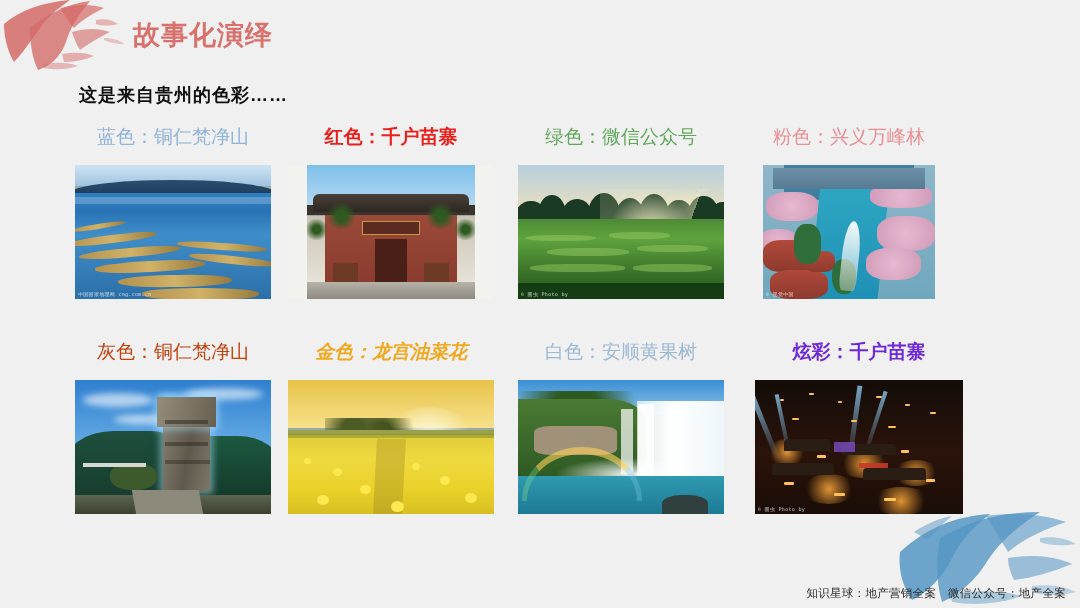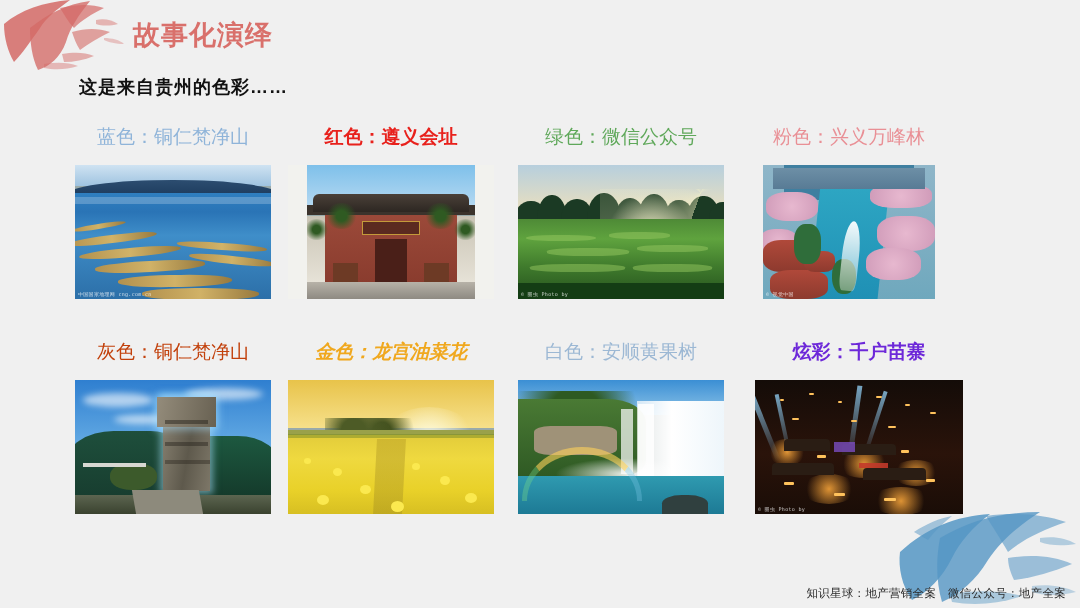--- a/index.html
+++ b/index.html
@@ -14,21 +14,21 @@
   .brush-tl { position:absolute; left:0; top:-2px; width:130px; height:78px; pointer-events:none; }
   .brush-br { position:absolute; right:0; bottom:0; width:190px; height:110px; pointer-events:none; }
 
   
   .slide-title {
     position:absolute; left:133px; top:17px;
     font-size:27px; font-weight:bold; letter-spacing:1px;
     color:#d9706b;
   }
   .subtitle {
-    position:absolute; left:79px; top:75px;
+    position:absolute; left:79px; top:83px;
     font-size:18px; font-weight:bold; color:#111;
     letter-spacing:1px;
   }
 
   
   .grid { position:absolute; left:0; top:0; width:1080px; height:608px; }
   .cell { position:absolute; }
   .cell-label {
     position:absolute; left:0; top:0; width:100%;
     text-align:center; font-size:19px; white-space:nowrap;
@@ -214,21 +214,21 @@
         <div class="p1-reed" style="left:52%; top:58%; width:46%; height:5%; transform:rotate(4deg);"></div>
         <div class="p1-reed" style="left:58%; top:68%; width:44%; height:6%; transform:rotate(6deg);"></div>
         <div class="p1-reed" style="left:-2%; top:44%; width:28%; height:4%; transform:rotate(-9deg);"></div>
         <div class="layer" style="left:0;top:24%;right:0;height:5%;background:rgba(255,255,255,.22);"></div>
       </div>
       <div class="wm">中国国家地理网 cng.com.cn</div>
     </div>
   </div>
 
   <div class="cell" style="left:288px; top:124px; width:206px;">
-    <div class="cell-label bold" style="color:#e8211c;">红色：遵义会址</div>
+    <div class="cell-label bold" style="color:#e8211c;">红色：千户苗寨</div>
     <div class="photo" style="left:0; top:41px; width:206px; height:134px;">
       <div class="scene">
         <div class="layer p2-sky"></div>
         <div class="layer p2-wallL"></div>
         <div class="layer p2-wallR"></div>
         <div class="layer p2-body"></div>
         <div class="layer p2-roof2"></div>
         <div class="layer p2-roof"></div>
         <div class="layer p2-plaque"></div>
         <div class="layer p2-door"></div>

